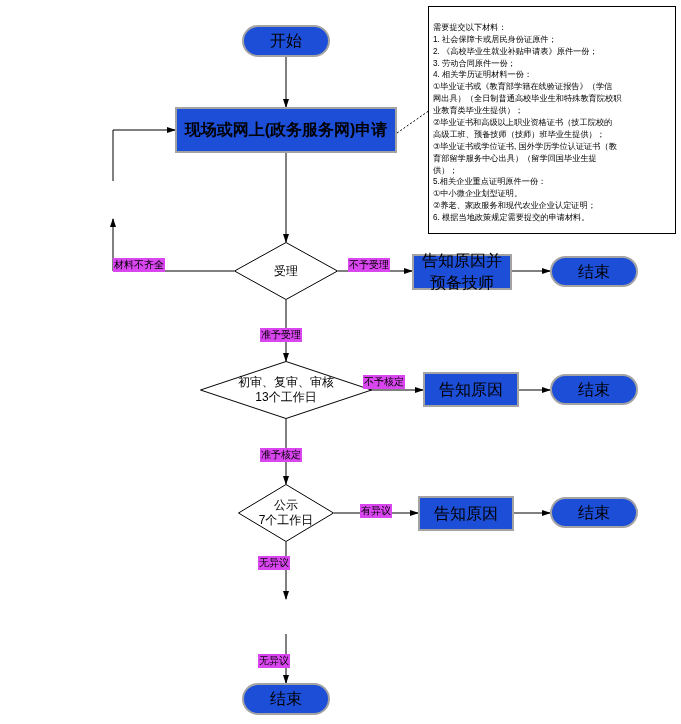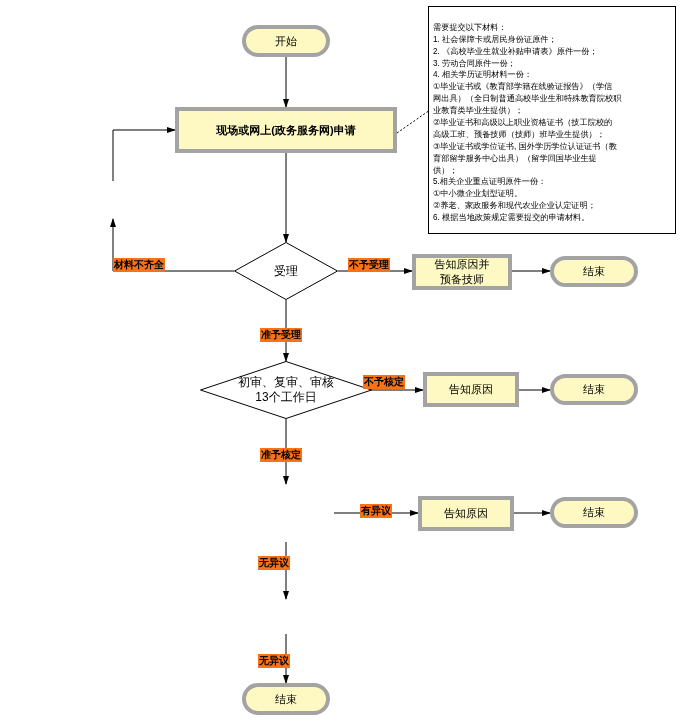--- a/index.html
+++ b/index.html
@@ -18,23 +18,23 @@
     overflow: hidden;
     background: #ffffff;
   }
   .node {
     position: absolute;
     box-sizing: border-box;
     display: flex;
     align-items: center;
     justify-content: center;
     text-align: center;
-    background: #fef9c3;
-    border: 4px solid #a3a3a3;
-    font-size: 11px;
+    background: #1d4ed8;
+    border: 2px solid #a3a3a3;
+    font-size: 16px;
     line-height: 1.35;
     color: #000;
   }
   .terminator {
     border-radius: 22px;
   }
   .diamond-wrap {
     position: absolute;
     display: flex;
     align-items: center;
@@ -63,24 +63,23 @@
     line-height: 1.45;
     padding: 3px 4px;
     color: #000;
     white-space: pre-line;
     text-align: left;
   }
   .edge-label {
     position: absolute;
     font-size: 10px;
     color: #000;
-    background: #f97316;
+    background: #d946ef;
     padding: 0 1px;
     white-space: nowrap;
-    font-weight: bold;
   }
   svg.wires {
     position: absolute;
     left: 0; top: 0;
     width: 681px;
     height: 724px;
     pointer-events: none;
   }
   .multiline {
     white-space: pre-line;
@@ -167,20 +166,27 @@
   </div>
 
   <div class="node" style="left:423px; top:372px; width:96px; height:35px;">
     <span>告知原因</span>
   </div>
 
   <div class="node terminator" style="left:550px; top:374px; width:88px; height:31px;">
     <span>结束</span>
   </div>
 
+  <div class="diamond-wrap" style="left:238px; top:484px; width:96px; height:58px;">
+    <svg class="diamond-shape" viewBox="0 0 96 58" preserveAspectRatio="none">
+      <polygon points="48,0.5 95.5,29 48,57.5 0.5,29" fill="#ffffff" stroke="#000" stroke-width="1"></polygon>
+    </svg>
+    <span class="diamond-label">公示
+7个工作日</span>
+  </div>
 
   <div class="node" style="left:418px; top:496px; width:96px; height:35px;">
     <span>告知原因</span>
   </div>
 
   <div class="node terminator" style="left:550px; top:497px; width:88px; height:31px;">
     <span>结束</span>
   </div>
 
 

